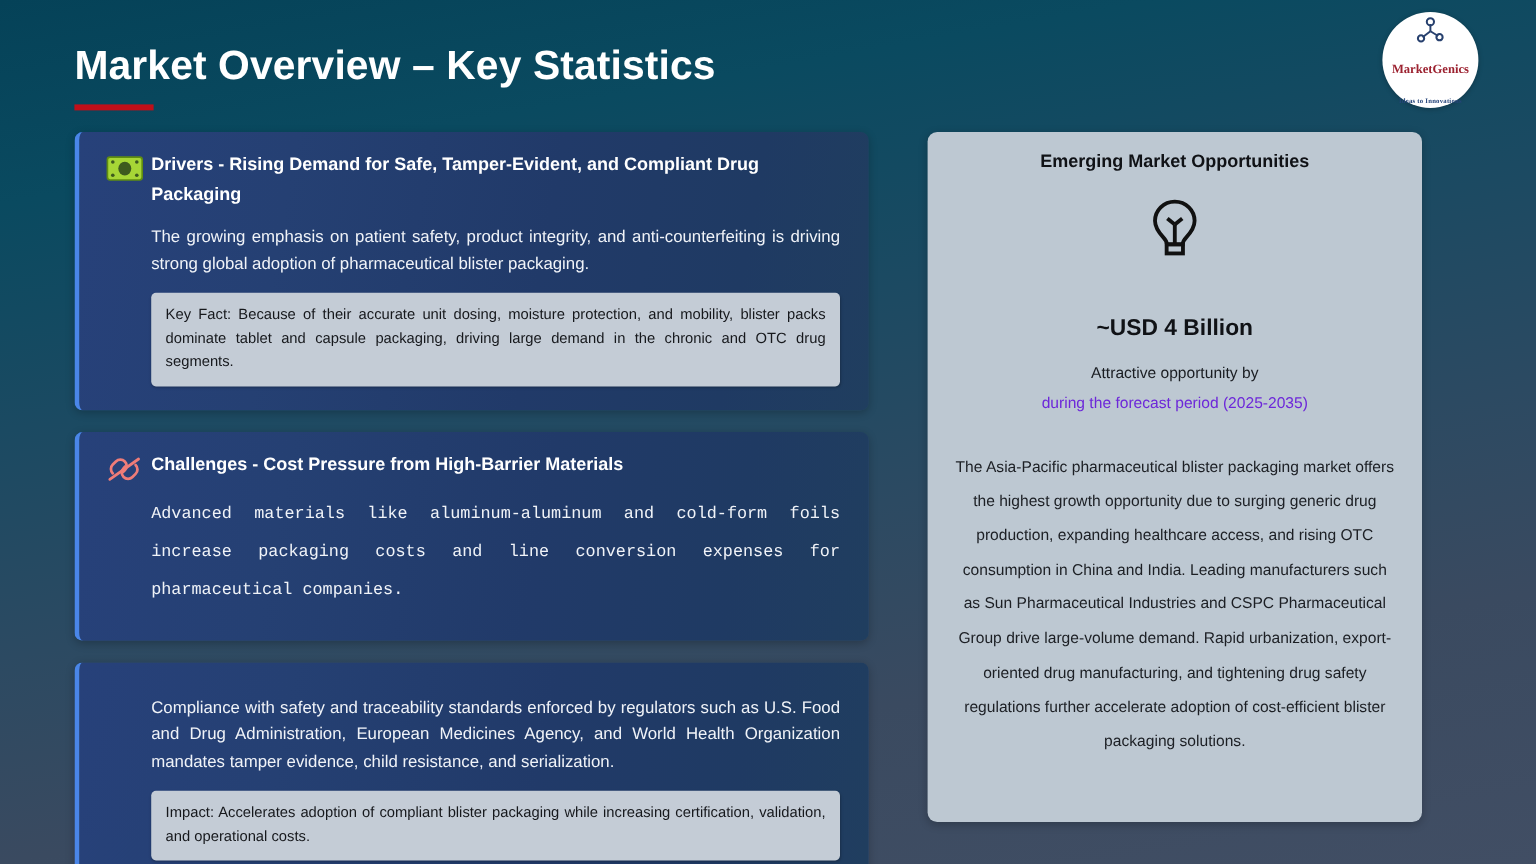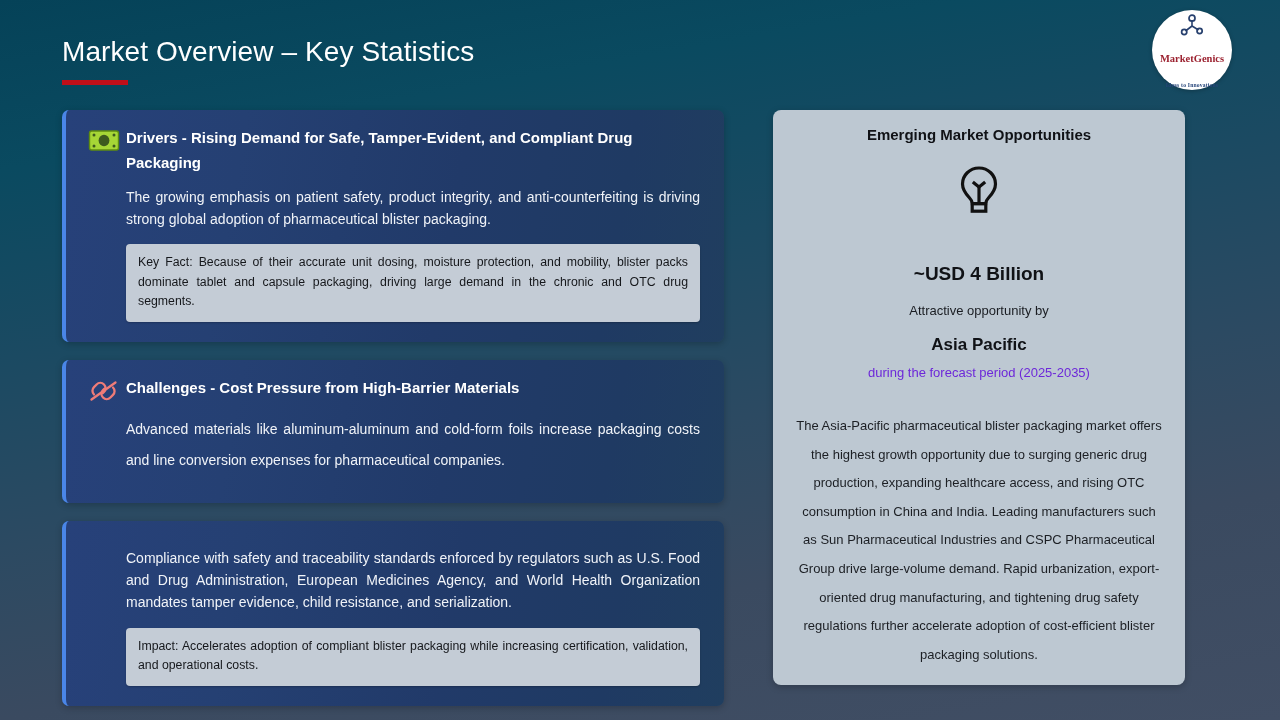--- a/index.html
+++ b/index.html
@@ -20,22 +20,22 @@
     height: 720px;
   }
 
   
   .header {
     position: absolute;
     left: 62px;
     top: 36px;
   }
   .page-title {
-    font-size: 28px;
-    font-weight: normal;
+    font-size: 34px;
+    font-weight: bold;
     color: #ffffff;
     letter-spacing: 0.1px;
     white-space: nowrap;
     margin: 0;
   }
   .title-rule {
     width: 66px;
     height: 5px;
     background: #c00f19;
     margin-top: 12px;
@@ -117,21 +117,21 @@
     line-height: 1.65;
     margin: 0;
   }
   .card-desc {
     font-size: 14px;
     color: #f0f3f8;
     line-height: 1.6;
     margin: 10px 0 0 0;
     text-align: justify;
   }
-  .card-desc.loose { line-height: 2.25; }
+  .card-desc.loose { line-height: 2.25; font-family: Liberation Mono, monospace; }
 
   .callout {
     margin: 14px 0 0 0;
     background: #c4ccd6;
     border-radius: 4px;
     padding: 9px 12px 10px 12px;
     color: #16181c;
     font-size: 12.3px;
     line-height: 1.58;
     text-align: justify;
@@ -283,18 +283,17 @@
       <svg width="48" height="54" viewBox="0 0 48 54">
         <path d="M24 3 C14.6 3 7.5 10.3 7.5 19 C7.5 25 11 29.2 14.6 33 C16.4 34.9 17.4 36.5 17.4 38.6 L30.6 38.6 C30.6 36.5 31.6 34.9 33.4 33 C37 29.2 40.5 25 40.5 19 C40.5 10.3 33.4 3 24 3 Z" fill="none" stroke="#111111" stroke-width="3.2"></path>
         <line x1="24" y1="38.6" x2="24" y2="22" stroke="#111111" stroke-width="3.2"></line>
         <line x1="24" y1="22" x2="17.8" y2="17" stroke="#111111" stroke-width="3.2"></line>
         <line x1="24" y1="22" x2="30.2" y2="17" stroke="#111111" stroke-width="3.2"></line>
         <rect x="17.2" y="38.6" width="13.6" height="7.6" fill="none" stroke="#111111" stroke-width="3.2"></rect>
       </svg>
     </div>
     <div class="panel-value">~USD 4 Billion</div>
     <div class="panel-sub">Attractive opportunity by</div>
-    <div class="panel-region">Asia Pacific</div>
     <div class="panel-period">during the forecast period (2025-2035)</div>
     <div class="panel-para">The Asia-Pacific pharmaceutical blister packaging market offers the highest growth opportunity due to surging generic drug production, expanding healthcare access, and rising OTC consumption in China and India. Leading manufacturers such as Sun Pharmaceutical Industries and CSPC Pharmaceutical Group drive large-volume demand. Rapid urbanization, export-oriented drug manufacturing, and tightening drug safety regulations further accelerate adoption of cost-efficient blister packaging solutions.</div>
   </div>
 
 </div>
 
 </body></html>

